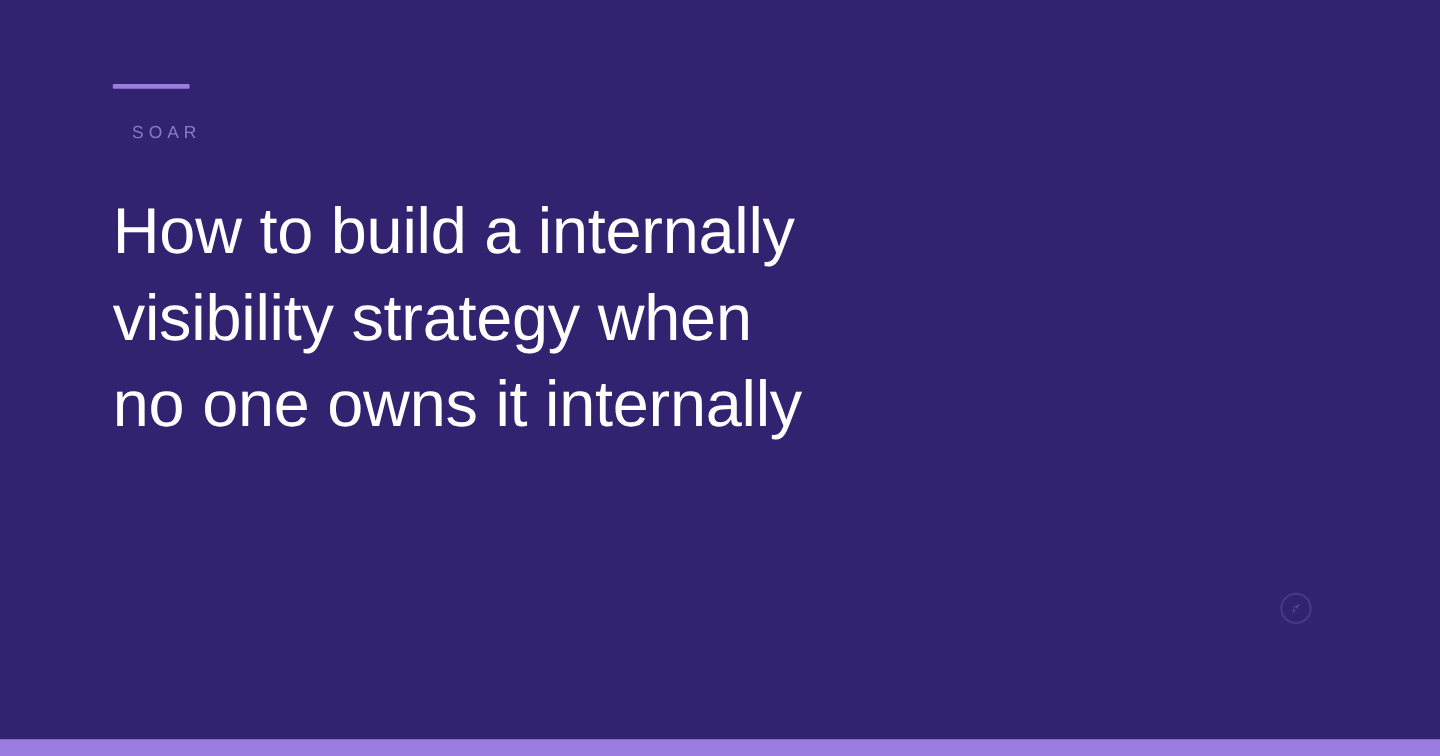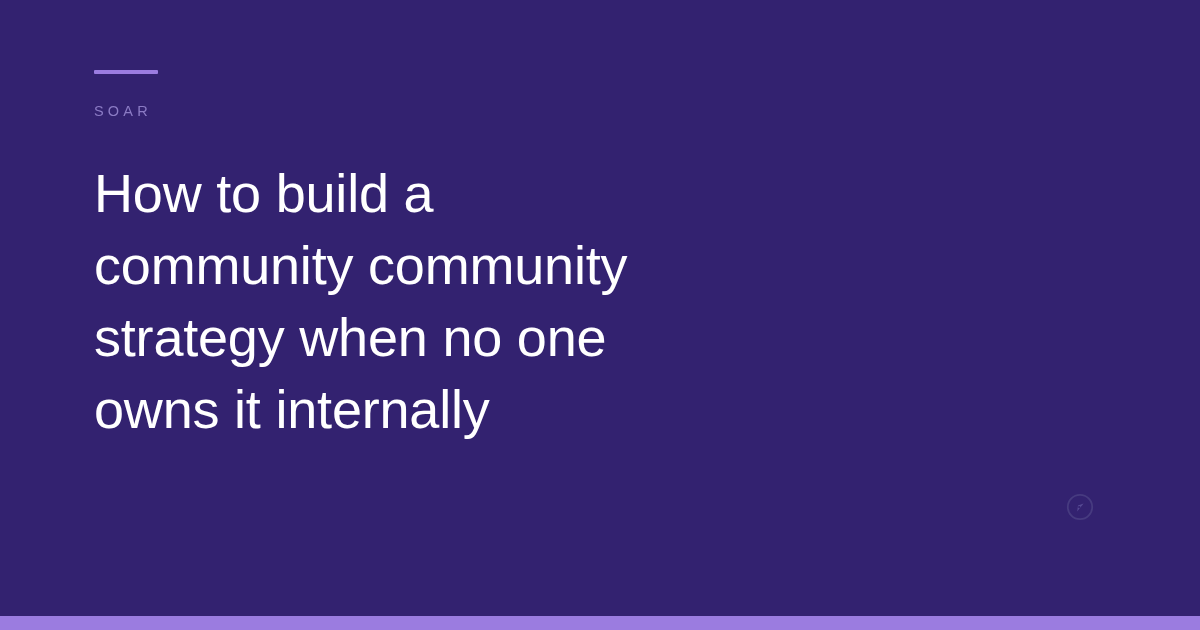--- a/index.html
+++ b/index.html
@@ -40,21 +40,21 @@
   }
 
   .eyebrow {
     font-family: "Liberation Sans", sans-serif;
     font-size: 14.5px;
     font-weight: 400;
     letter-spacing: 4.2px;
     color: #8b7bc4;
     text-transform: uppercase;
     line-height: 1;
-    margin: 0 0 38px 0;
+    margin: 0 0 38px 16px;
     white-space: nowrap;
   }
 
   .headline {
     font-family: "Liberation Sans", sans-serif;
     font-size: 54px;
     font-weight: 400;
     line-height: 72px;
     color: #ffffff;
     letter-spacing: -0.2px;
@@ -89,21 +89,21 @@
 <body>
 
 <div class="card">
 
   <div class="content">
 
     <div class="accent-rule"></div>
 
     <div class="eyebrow">SOAR</div>
 
-    <h1 class="headline">How to build a community community strategy when no one owns it internally</h1>
+    <h1 class="headline">How to build a internally visibility strategy when no one owns it internally</h1>
 
   </div>
 
   <div class="brand-mark">
     <svg viewBox="0 0 28 28" xmlns="http://www.w3.org/2000/svg">
       <circle cx="14" cy="14" r="12.2" fill="none" stroke="#473b80" stroke-width="1.8"></circle>
       <path d="M17.6 10.4 L12.0 12.6 L11.2 18.4 Z" fill="#574a94"></path>
       <circle cx="13.2" cy="14.1" r="1.15" fill="#332270"></circle>
     </svg>
   </div>

